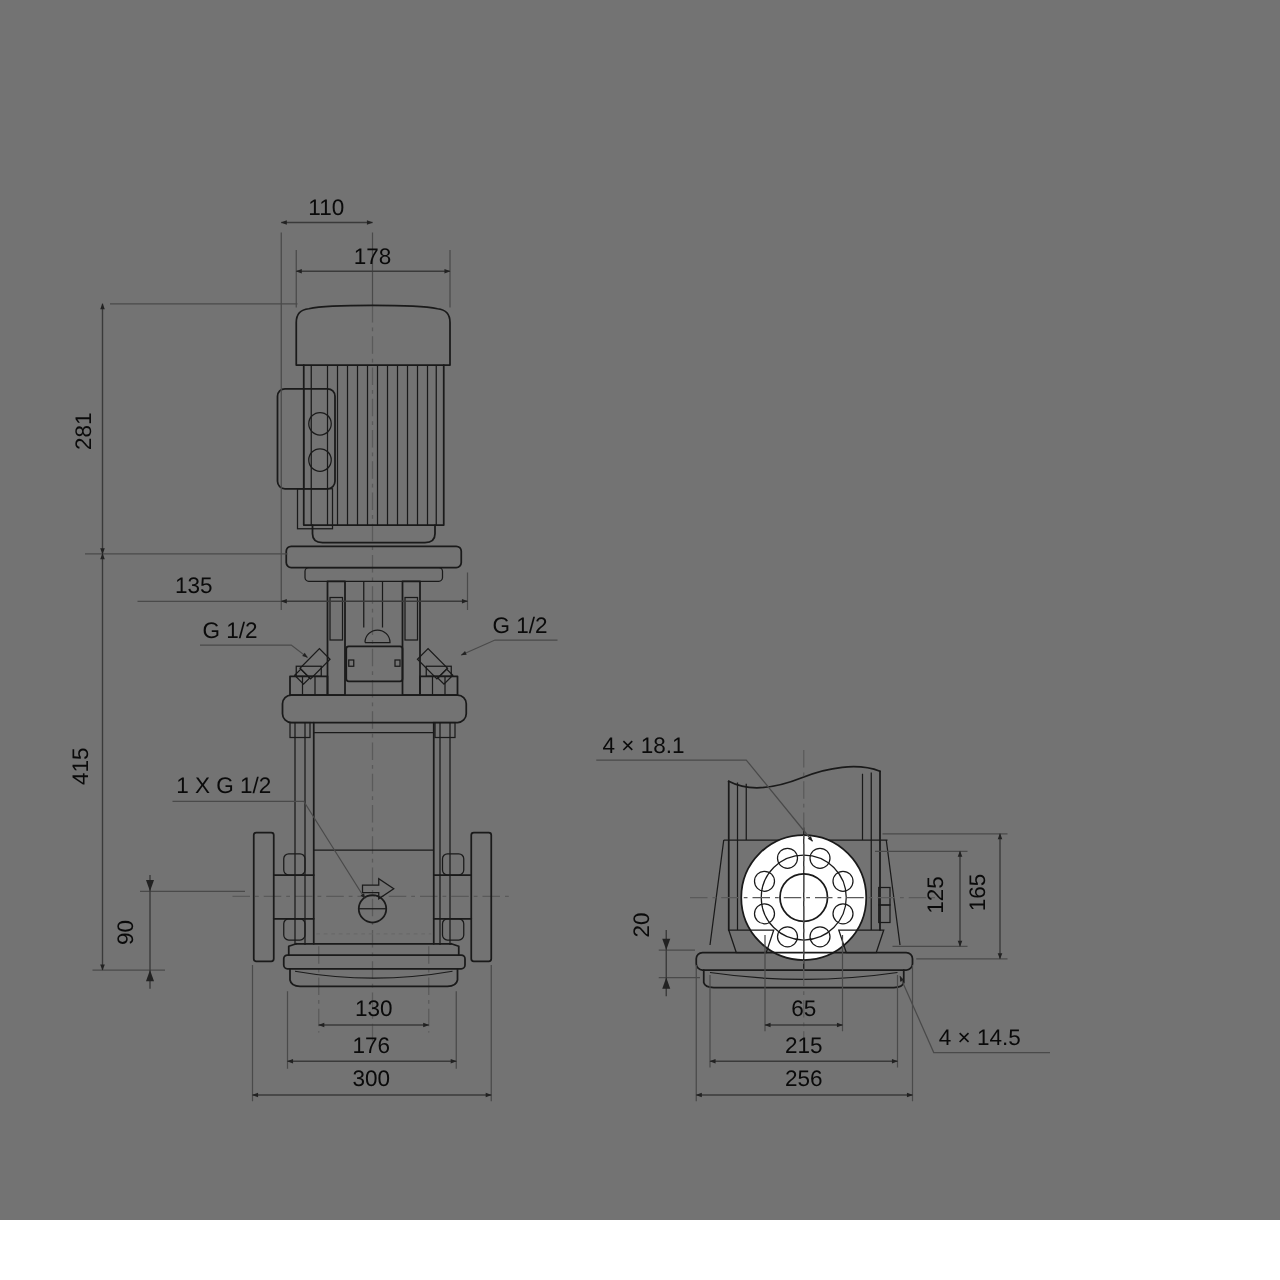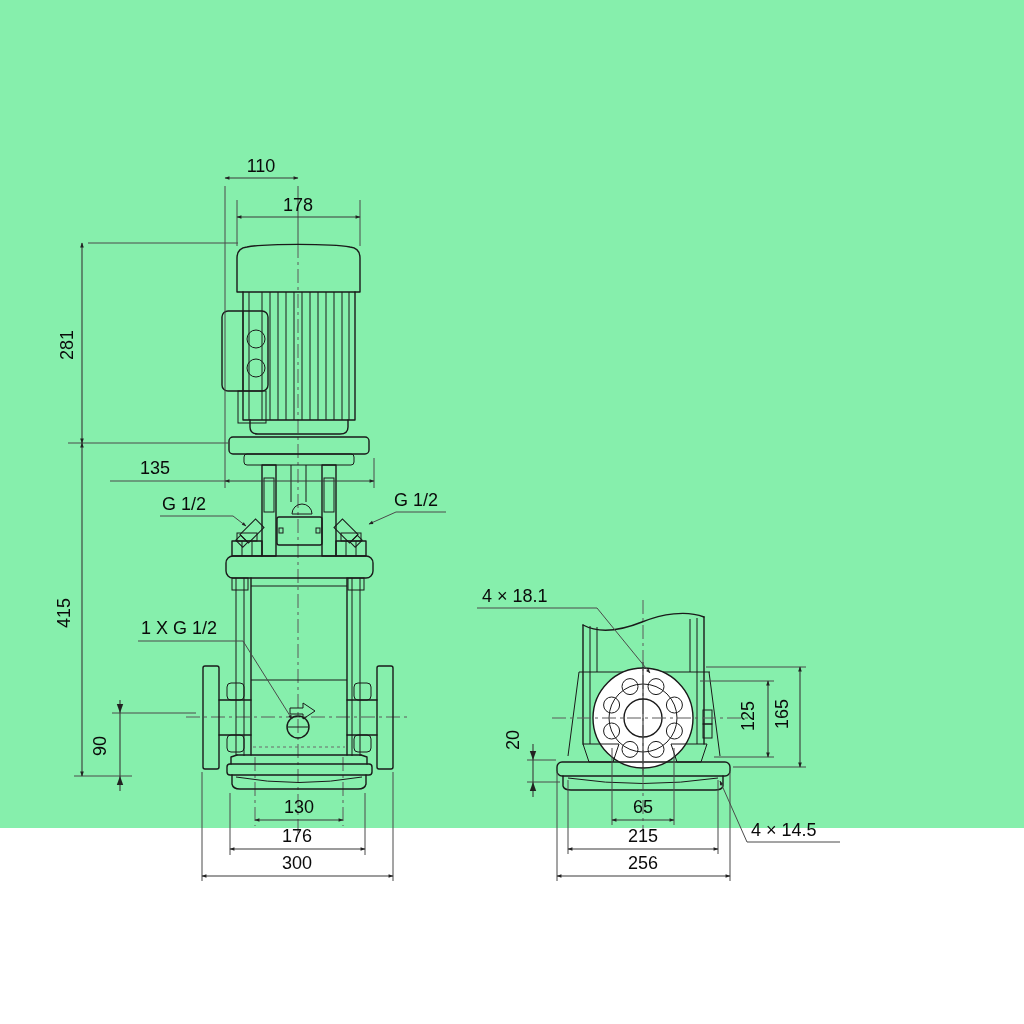--- a/index.html
+++ b/index.html
@@ -1,17 +1,17 @@
 <!DOCTYPE html>
 <html><head>
 <meta charset="utf-8">
 <style>
   html,body{margin:0;padding:0;background:#ffffff;}
   body{width:1024px;height:1024px;overflow:hidden;font-family:"Liberation Sans",sans-serif;}
-  #stage{width:1024px;height:828px;position:relative;background:#86efac;}
+  #stage{width:1024px;height:976px;position:relative;background:#737373;}
   svg{display:block;}
   .part{stroke:#1a1a1a;stroke-width:1.4;fill:none;stroke-linejoin:round;stroke-linecap:round;}
   .part-thin{stroke:#1a1a1a;stroke-width:1;fill:none;}
   .part-fill{stroke:#1a1a1a;stroke-width:1.4;fill:#ffffff;stroke-linejoin:round;}
   .dim{stroke:#4a4a4a;stroke-width:1;fill:none;}
   .dimline{stroke:#3a3a3a;stroke-width:1.1;fill:none;}
   .cl{stroke:#5a5a5a;stroke-width:1;fill:none;stroke-dasharray:14 4 3 4;}
   .hid{stroke:#6a6a6a;stroke-width:1;fill:none;stroke-dasharray:3 3;}
   .arrpoly{fill:#222;stroke:none;}
   text{font-family:"Liberation Sans",sans-serif;font-size:18px;fill:#0a0a0a;}

